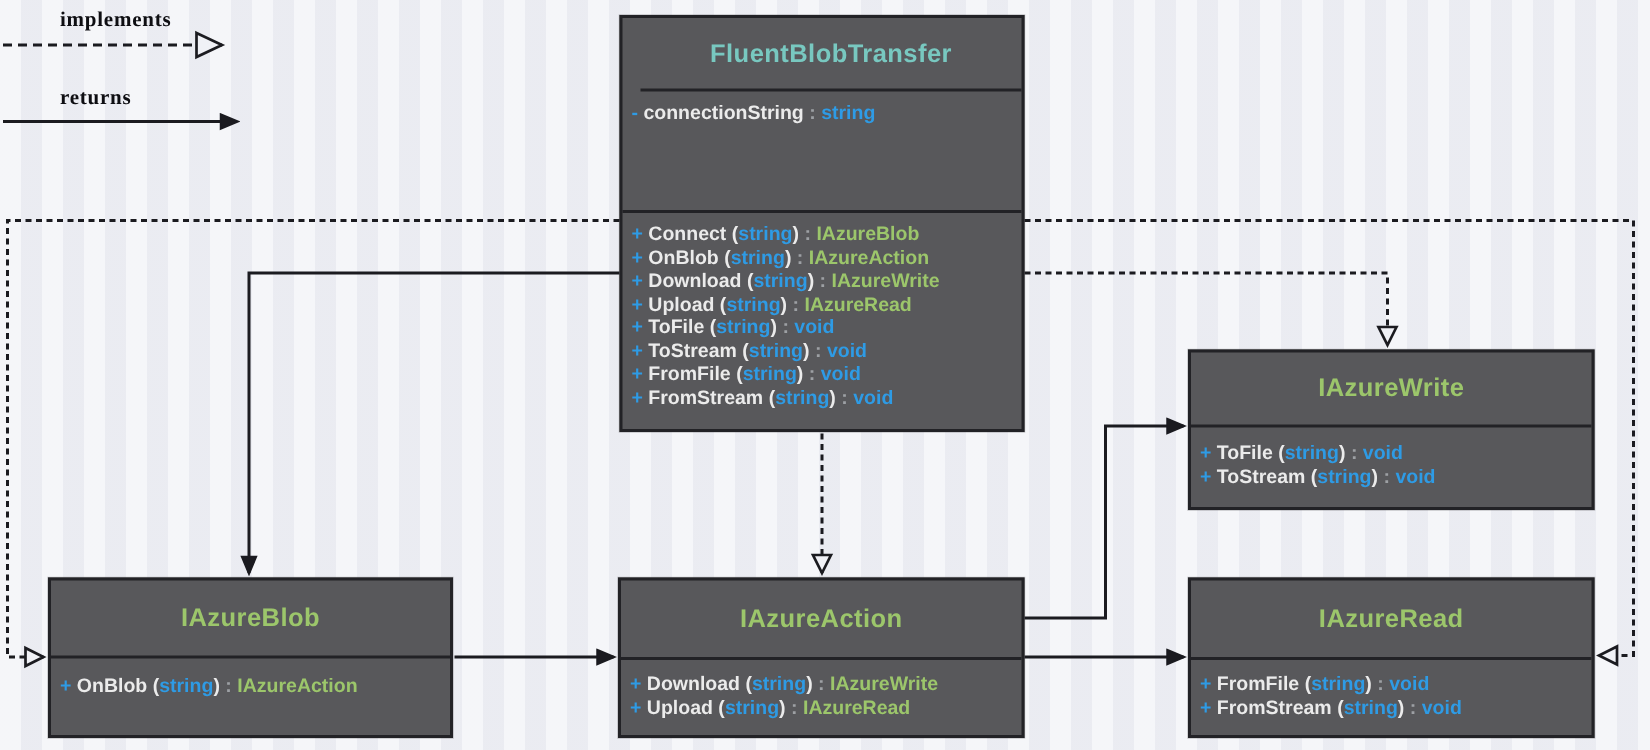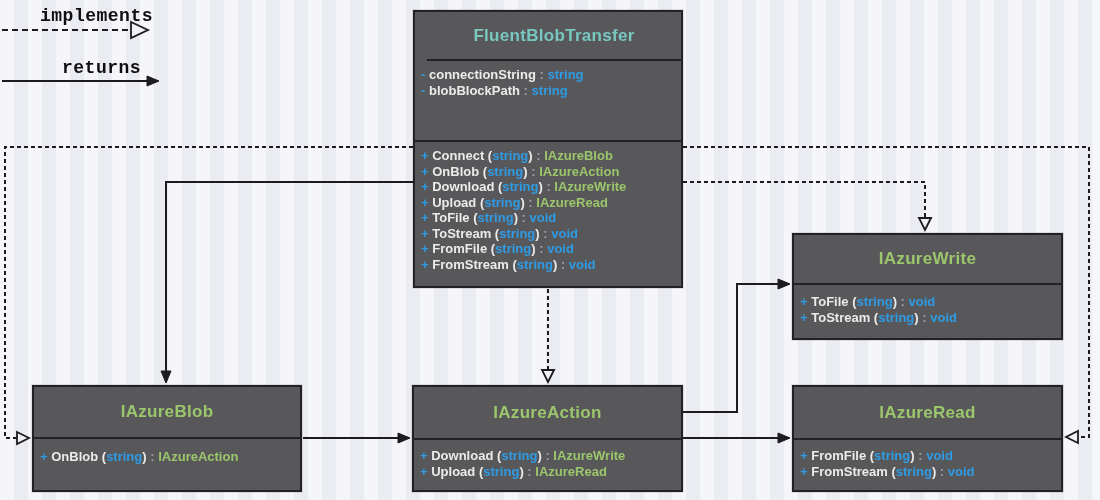--- a/index.html
+++ b/index.html
@@ -4,25 +4,25 @@
 <style>
   html,body{margin:0;padding:0;background:#e8e9ee;}
   .canvas{
     position:relative;width:1100px;height:500px;overflow:hidden;
     background:#F0F1F6;
     background-image:repeating-linear-gradient(90deg, rgba(255,255,255,0.35) 0 14px, rgba(210,212,222,0.18) 14px 28px);
     font-family:"Liberation Sans", sans-serif;
   }
   
   .legend-label{
-    position:absolute;color:#0E0E12;font-family:Liberation Mono, monospace;
-    font-size:18px;font-weight:600;letter-spacing:0.5px;
+    position:absolute;color:#0E0E12;font-family:Liberation Serif, serif;
+    font-size:14px;font-weight:600;letter-spacing:0.5px;
   }
   #legend-implements{left:40px;top:6px;}
-  #legend-returns{left:62px;top:58px;text-align:right;}
+  #legend-returns{left:40px;top:58px;text-align:right;}
   
   .uml-box{
     position:absolute;background:#58585B;border:2px solid #222226;
     box-sizing:border-box;display:flex;flex-direction:column;
     box-shadow:0 0 0 0.5px rgba(0,0,0,0.2);
   }
   .uml-title{
     display:flex;align-items:center;justify-content:center;
     font-weight:bold;font-size:17px;letter-spacing:0.3px;
     border-bottom:2px solid #222226;flex:0 0 auto;
@@ -64,21 +64,20 @@
 
 <div class="canvas">
 
   <div class="legend-label" id="legend-implements">implements</div>
   <div class="legend-label" id="legend-returns">returns</div>
 
   <div class="uml-box" id="box-fbt">
     <div class="uml-title c-teal">FluentBlobTransfer</div>
     <div class="uml-attrs">
         <div class="member"><span class="tok c-blue">-</span> <span class="tok c-white">connectionString</span> <span class="tok c-gray">:</span> <span class="tok c-blue">string</span></div>
-        <div class="member"><span class="tok c-blue">-</span> <span class="tok c-white">blobBlockPath</span> <span class="tok c-gray">:</span> <span class="tok c-blue">string</span></div>
       </div>
     <div class="uml-methods">
         <div class="member"><span class="tok c-blue">+</span> <span class="tok c-white">Connect</span> <span class="tok c-white">(</span><span class="tok c-blue">string</span><span class="tok c-white">)</span> <span class="tok c-gray">:</span> <span class="tok c-green">IAzureBlob</span></div>
         <div class="member"><span class="tok c-blue">+</span> <span class="tok c-white">OnBlob</span> <span class="tok c-white">(</span><span class="tok c-blue">string</span><span class="tok c-white">)</span> <span class="tok c-gray">:</span> <span class="tok c-green">IAzureAction</span></div>
         <div class="member"><span class="tok c-blue">+</span> <span class="tok c-white">Download</span> <span class="tok c-white">(</span><span class="tok c-blue">string</span><span class="tok c-white">)</span> <span class="tok c-gray">:</span> <span class="tok c-green">IAzureWrite</span></div>
         <div class="member"><span class="tok c-blue">+</span> <span class="tok c-white">Upload</span> <span class="tok c-white">(</span><span class="tok c-blue">string</span><span class="tok c-white">)</span> <span class="tok c-gray">:</span> <span class="tok c-green">IAzureRead</span></div>
         <div class="member"><span class="tok c-blue">+</span> <span class="tok c-white">ToFile</span> <span class="tok c-white">(</span><span class="tok c-blue">string</span><span class="tok c-white">)</span> <span class="tok c-gray">:</span> <span class="tok c-blue">void</span></div>
         <div class="member"><span class="tok c-blue">+</span> <span class="tok c-white">ToStream</span> <span class="tok c-white">(</span><span class="tok c-blue">string</span><span class="tok c-white">)</span> <span class="tok c-gray">:</span> <span class="tok c-blue">void</span></div>
         <div class="member"><span class="tok c-blue">+</span> <span class="tok c-white">FromFile</span> <span class="tok c-white">(</span><span class="tok c-blue">string</span><span class="tok c-white">)</span> <span class="tok c-gray">:</span> <span class="tok c-blue">void</span></div>
         <div class="member"><span class="tok c-blue">+</span> <span class="tok c-white">FromStream</span> <span class="tok c-white">(</span><span class="tok c-blue">string</span><span class="tok c-white">)</span> <span class="tok c-gray">:</span> <span class="tok c-blue">void</span></div>

